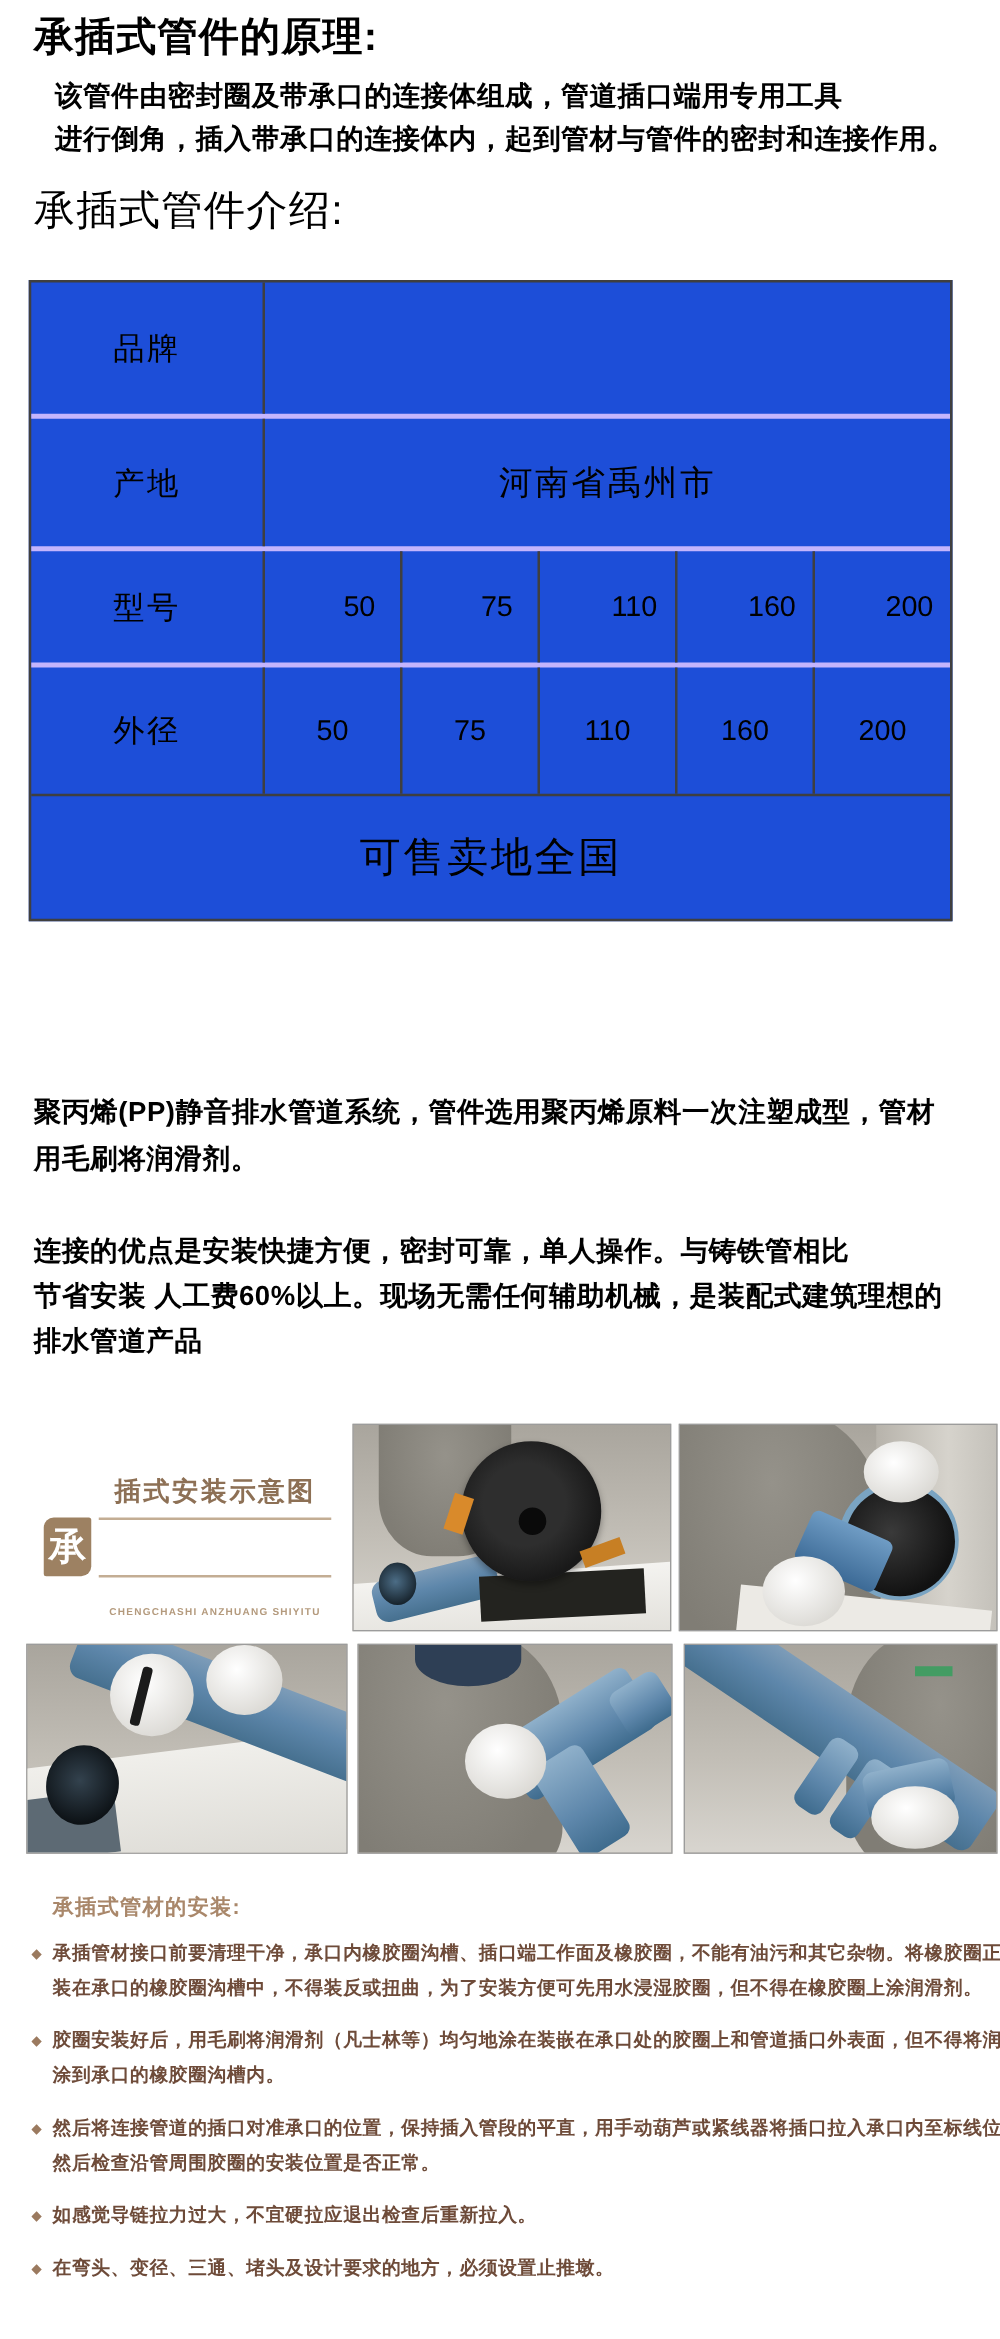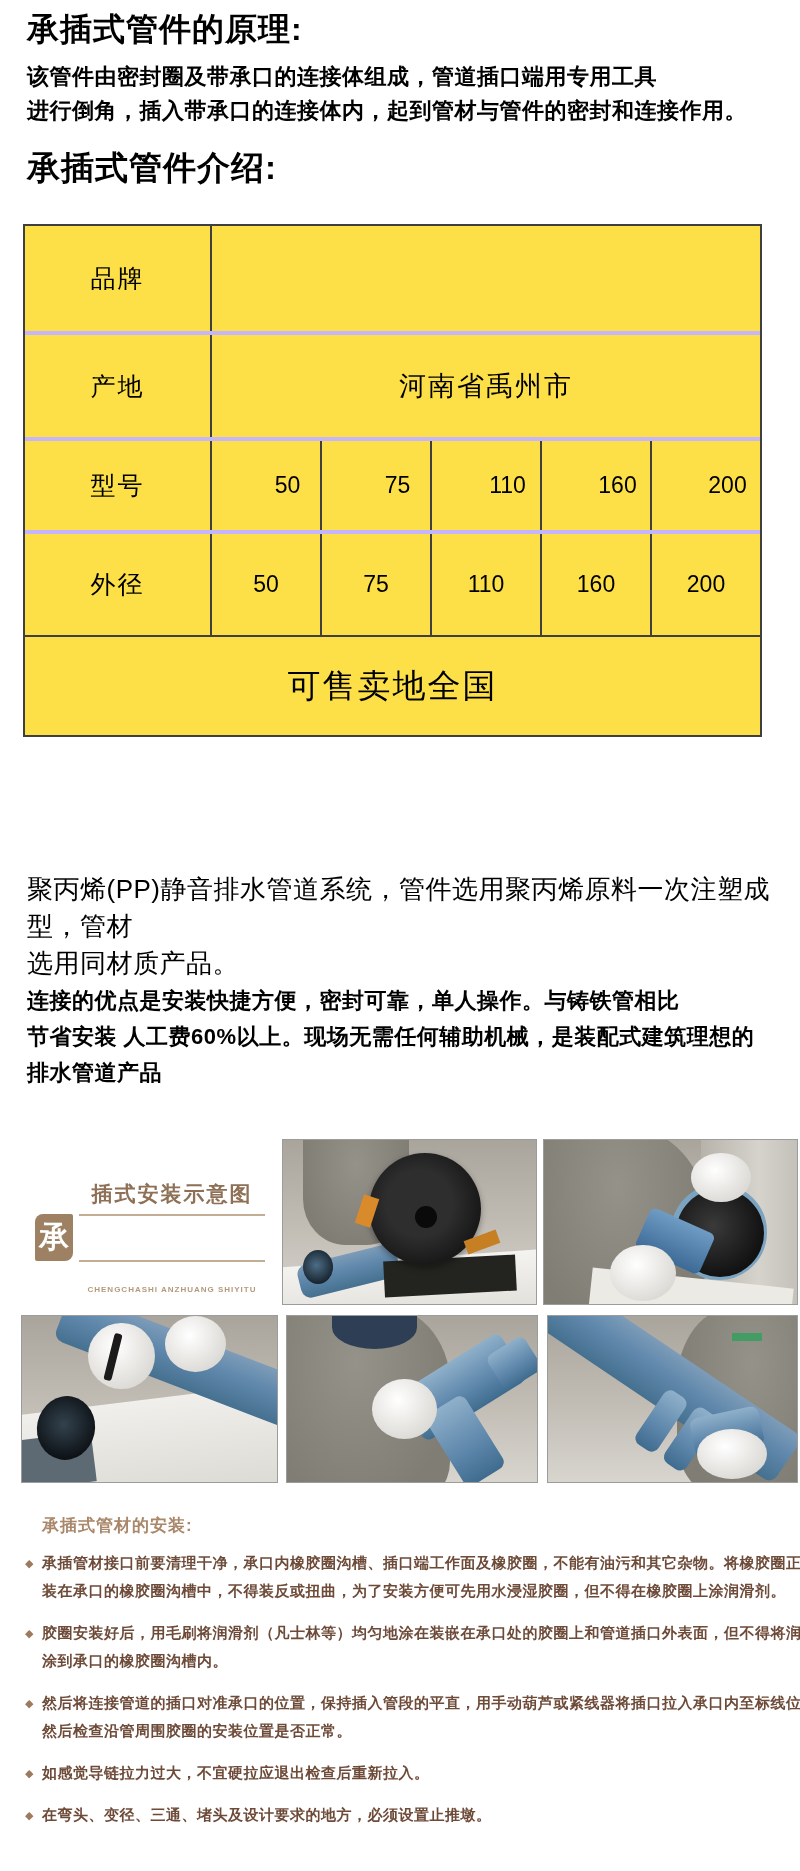--- a/index.html
+++ b/index.html
@@ -2,27 +2,27 @@
 <html><head>
 <meta charset="utf-8">
 <style>
   html,body{margin:0;padding:0;background:#fff;}
   .page{position:relative;width:800px;height:1871px;background:#fff;overflow:hidden;
         font-family:"Liberation Sans",sans-serif;color:#000;}
   .abs{position:absolute;}
 
   
   .h1{left:27px;top:8px;font-size:32px;font-weight:700;letter-spacing:1px;}
-  .p1{left:27px;top:60px;font-size:22px;font-weight:600;line-height:34px;letter-spacing:.5px;}
-  .h2{left:27px;top:146px;font-size:33px;font-weight:700;letter-spacing:1px;}
-  .p2{left:27px;top:871px;font-size:26px;font-weight:400;line-height:37px;letter-spacing:.5px;}
+  .p1{left:44px;top:60px;font-size:22px;font-weight:600;line-height:34px;letter-spacing:.5px;}
+  .h2{left:27px;top:146px;font-size:33px;font-weight:400;letter-spacing:1px;}
+  .p2{left:27px;top:871px;font-size:22px;font-weight:700;line-height:37px;letter-spacing:.5px;}
   .p3{left:27px;top:983px;font-size:22px;font-weight:600;line-height:36px;letter-spacing:.5px;}
 
   
-  .spec{left:23px;top:224px;width:739px;border:2px solid #3f3f3f;box-sizing:border-box;background:#fde047;text-align:center;}
+  .spec{left:23px;top:224px;width:739px;border:2px solid #3f3f3f;box-sizing:border-box;background:#1d4ed8;text-align:center;}
   .trow{display:flex;border-top:4px solid #c4b5fd;}
   .trow:first-child{border-top:none;}
   .tlabel{width:187px;border-right:2px solid #3f3f3f;display:flex;align-items:center;justify-content:center;
           font-size:25px;font-weight:500;letter-spacing:2px;box-sizing:border-box;}
   .tmerge{flex:1;display:flex;align-items:center;justify-content:center;font-size:27px;font-weight:500;letter-spacing:2px;}
   .tcell{flex:1;display:flex;align-items:center;justify-content:center;font-size:23px;
          border-right:2px solid #3f3f3f;box-sizing:border-box;}
   .tcell:last-child{border-right:none;}
   .r1{height:105px;} .r2{height:102px;} .r3{height:89px;gap:43px;} .r4{height:101px;} .r5{height:98px;}
   .tfoot{height:98px;display:flex;align-items:center;justify-content:center;border-top:2px solid #3f3f3f;
@@ -145,21 +145,21 @@
       <div class="tcell">75</div>
       <div class="tcell">110</div>
       <div class="tcell">160</div>
       <div class="tcell">200</div>
     </div>
     <div class="tfoot">可售卖地全国</div>
   </div>
 
   <div class="abs p2">
     <div>聚丙烯(PP)静音排水管道系统，管件选用聚丙烯原料一次注塑成型，管材</div>
-    <div>选用同材质产品。</div>
+    <div>用毛刷将润滑剂。</div>
   </div>
 
   <div class="abs p3">
     <div>连接的优点是安装快捷方便，密封可靠，单人操作。与铸铁管相比</div>
     <div>节省安装 人工费60%以上。现场无需任何辅助机械，是装配式建筑理想的</div>
     <div>排水管道产品</div>
   </div>
 
   <div class="abs logo">
     <div class="logo-badge">承</div>

